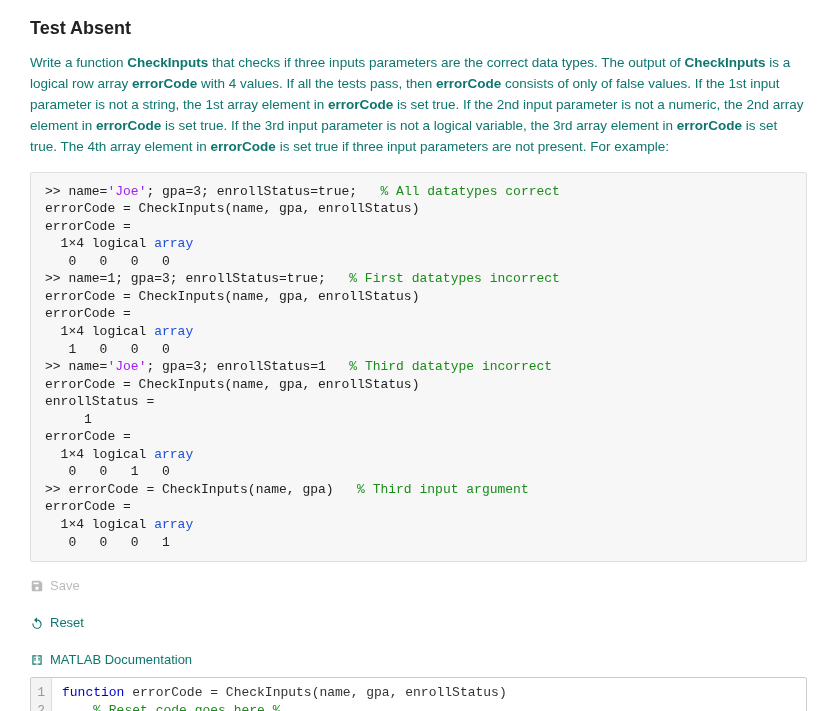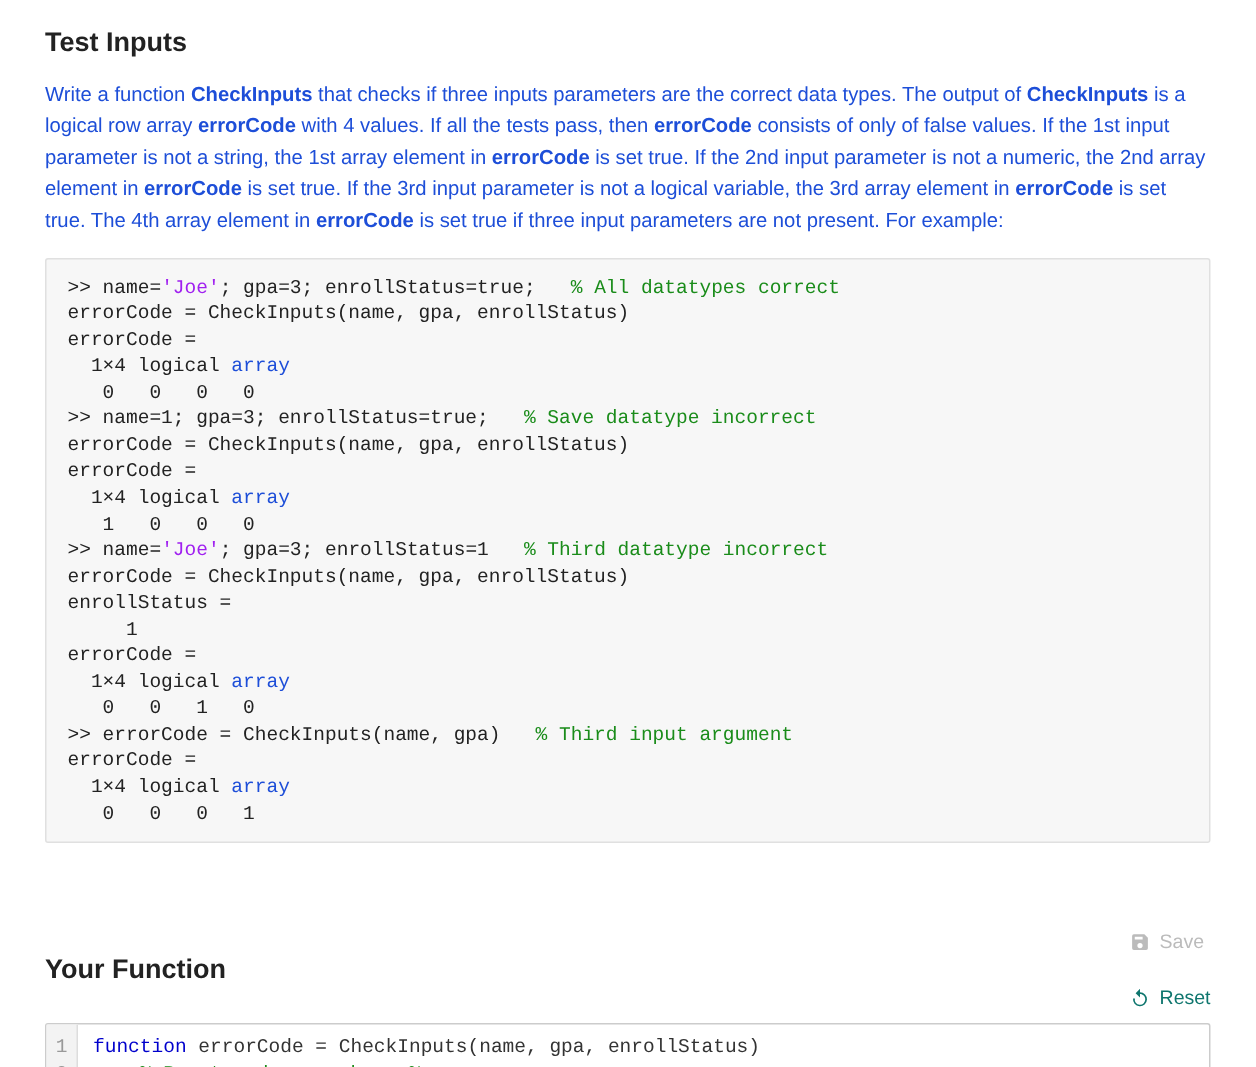--- a/index.html
+++ b/index.html
@@ -13,36 +13,36 @@
     }
     h2.title {
       font-size: 18px;
       font-weight: 700;
       color: #222;
       margin-bottom: 14px;
     }
     .desc {
       font-size: 13.5px;
       line-height: 1.55;
-      color: #1d4ed8;
+      color: #0f766e;
       margin-bottom: 14px;
     }
     .desc b { font-weight: 700; }
     pre.codebox {
       background: #f7f7f7;
       border: 1px solid #e0e0e0;
       border-radius: 2px;
       padding: 10px 14px;
       font-family: Consolas, Menlo, "Courier New", monospace;
       font-size: 13px;
       line-height: 1.35;
       color: #222;
       white-space: pre;
       overflow-x: auto;
-      margin-bottom: 58px;
+      margin-bottom: 16px;
     }
     .str { color: #a020f0; }
     .kw { color: #1d4ed8; }
     .comment { color: #1a8c1a; }
     .fnkw { color: #0000cc; text-align: center; }
     .section-header {
       display: flex;
       align-items: center;
       justify-content: space-between;
       margin-bottom: 10px;
@@ -89,60 +89,66 @@
     .gutter div { min-width: 10px; }
     .code-area {
       padding: 6px 10px;
       white-space: pre;
       flex: 1;
     }
   </style>
 </head>
 <body>
 
-<h2 class="title">Test Inputs</h2>
+<h2 class="title">Test Absent</h2>
 
 <p class="desc" id="desc">Write a function <b>CheckInputs</b> that checks if three inputs parameters are the correct data types. The output of <b>CheckInputs</b> is a logical row array <b>errorCode</b> with 4 values. If all the tests pass, then <b>errorCode</b> consists of only of false values.   If the 1st input parameter is not a string, the 1st array element in <b>errorCode</b> is set true.   If the 2nd input parameter is not a numeric, the 2nd array element in <b>errorCode</b> is set true.  If the 3rd input parameter is not a logical variable, the 3rd array element in <b>errorCode</b> is set true.  The 4th array element in <b>errorCode</b> is set true if three input parameters are not present.  For example:</p>
 
 <pre class="codebox" id="example">&gt;&gt; name=<span class="str">'Joe'</span>; gpa=3; enrollStatus=true;   <span class="comment">% All datatypes correct</span>
 errorCode = CheckInputs(name, gpa, enrollStatus)
 errorCode =
   1×4 logical <span class="kw">array</span>
    0   0   0   0
-&gt;&gt; name=1; gpa=3; enrollStatus=true;   <span class="comment">% Save datatype incorrect</span>
+&gt;&gt; name=1; gpa=3; enrollStatus=true;   <span class="comment">% First datatypes incorrect</span>
 errorCode = CheckInputs(name, gpa, enrollStatus)
 errorCode =
   1×4 logical <span class="kw">array</span>
    1   0   0   0
 &gt;&gt; name=<span class="str">'Joe'</span>; gpa=3; enrollStatus=1   <span class="comment">% Third datatype incorrect</span>
 errorCode = CheckInputs(name, gpa, enrollStatus)
 enrollStatus =
      1
 errorCode =
   1×4 logical <span class="kw">array</span>
    0   0   1   0
 &gt;&gt; errorCode = CheckInputs(name, gpa)   <span class="comment">% Third input argument</span>
 errorCode =
   1×4 logical <span class="kw">array</span>
    0   0   0   1</pre>
 
 <div class="section-header">
-  <h2 class="your-fn">Your Function</h2>
   <div class="toolbar">
     <span class="btn disabled">
       <svg viewBox="0 0 24 24" fill="currentColor">
           <path d="M17 3H5a2 2 0 0 0-2 2v14a2 2 0 0 0 2 2h14a2 2 0 0 0 2-2V7l-4-4zM12 19a3 3 0 1 1 0-6 3 3 0 0 1 0 6zm3-10H6V6h9v3z"></path>
         </svg>
       <span>Save</span>
     </span>
     <span class="btn">
       <svg viewBox="0 0 24 24" fill="currentColor">
           <path d="M12 6V2L7 7l5 5V8c3.31 0 6 2.69 6 6a6 6 0 1 1-11.83-1H4.07A8 8 0 1 0 12 6z"></path>
         </svg>
       <span>Reset</span>
+    </span>
+    <span class="btn">
+      <svg viewBox="0 0 24 24" fill="currentColor">
+          <path d="M4 4h7v2H6v12h5v2H4V4zm9 0h7v16h-7v-2h5V6h-5V4z"></path>
+          <path d="M7 8h3v2H7zm0 3h3v2H7zm7-3h3v2h-3zm0 3h3v2h-3z"></path>
+        </svg>
+      <span>MATLAB Documentation</span>
     </span>
   </div>
 </div>
 
 <div class="editor">
   <div class="gutter" id="gutter">
       <div>1</div>
       <div>2</div>
       <div>3</div>
     </div>

